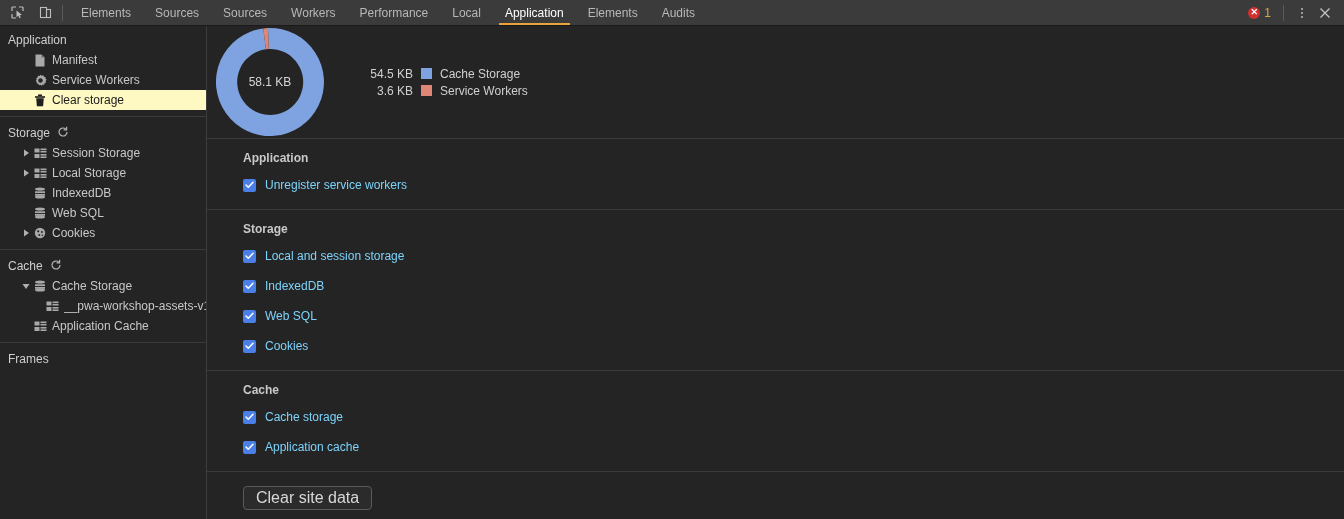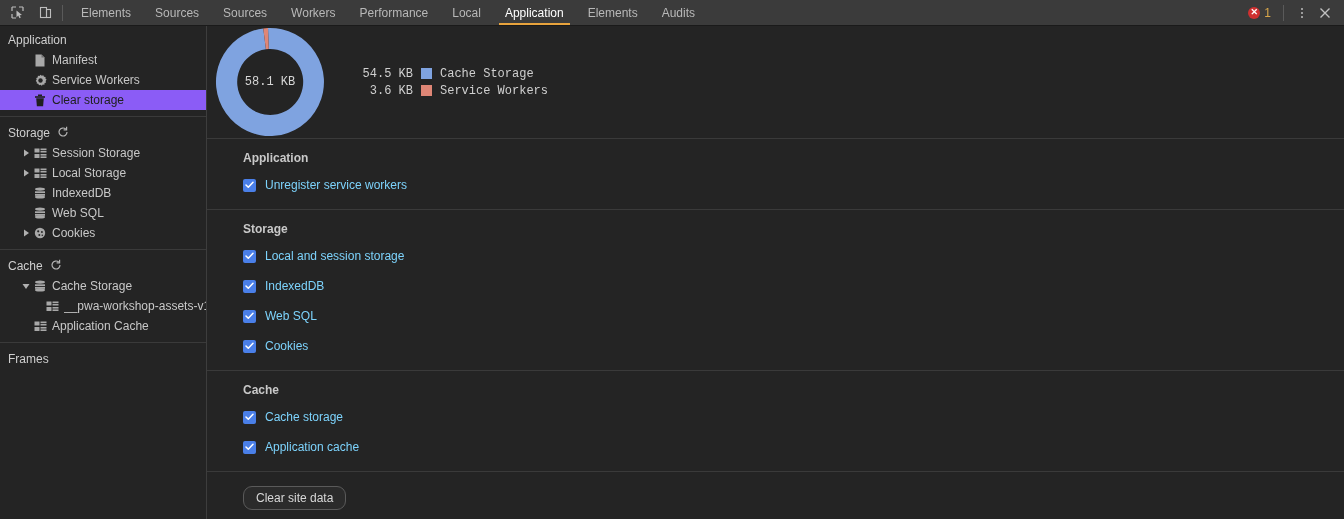--- a/index.html
+++ b/index.html
@@ -78,21 +78,21 @@
     color: #cfcfcf; font-size: 12px;
   }
   .sb-item {
     display: flex; align-items: center;
     height: 20px;
     padding-left: 8px;
     color: #c8c8c8;
     cursor: default;
     white-space: nowrap;
   }
-  .sb-item.selected { background: #8b5cf6; color: #202020; }
+  .sb-item.selected { background: #fef9c3; color: #202020; }
   .sb-item .arrow {
     width: 12px; flex: 0 0 12px;
     display: flex; align-items: center; justify-content: center;
   }
   .sb-item .arrow.spacer { visibility: hidden; }
   .sb-item .ico {
     width: 16px; flex: 0 0 16px;
     display: flex; align-items: center; justify-content: center;
     margin-right: 4px;
   }
@@ -105,21 +105,20 @@
     flex: 1 1 auto;
     background: #242424;
     overflow: hidden;
     position: relative;
   }
   .usage-row {
     display: flex; align-items: center;
     height: 112px;
     padding-left: 8px;
     overflow: hidden;
-    font-family: Liberation Mono, monospace;
   }
   .donut-box {
     width: 110px; height: 132px;
     margin-top: -22px;
     position: relative;
     flex: 0 0 110px;
   }
   .donut-label {
     position: absolute; top: 0; left: 0; right: 0; bottom: 0;
     display: flex; align-items: center; justify-content: center;
@@ -149,22 +148,22 @@
     display: flex; align-items: center; justify-content: center;
     margin-right: 9px;
   }
   .cb-label { font-size: 12px; color: #7dd3fc; white-space: nowrap; }
   .btn-section { border-top: 1px solid #3a3a3a; padding: 14px 0 0 36px; }
   .btn {
     display: inline-flex; align-items: center; justify-content: center;
     height: 24px; padding: 8px 12px;
     background: #2b2b2b;
     border: 1px solid #5a5a5a;
-    border-radius: 9px;
-    color: #d8d8d8; font-size: 12px;
+    border-radius: 4px;
+    color: #d8d8d8; font-size: 16px;
     font-family: "Liberation Sans", sans-serif;
     cursor: default;
   }
 </style>
 </head>
 <body>
 
 <div class="toolbar">
   <div class="tb-icons">
     <div class="tb-icon">

